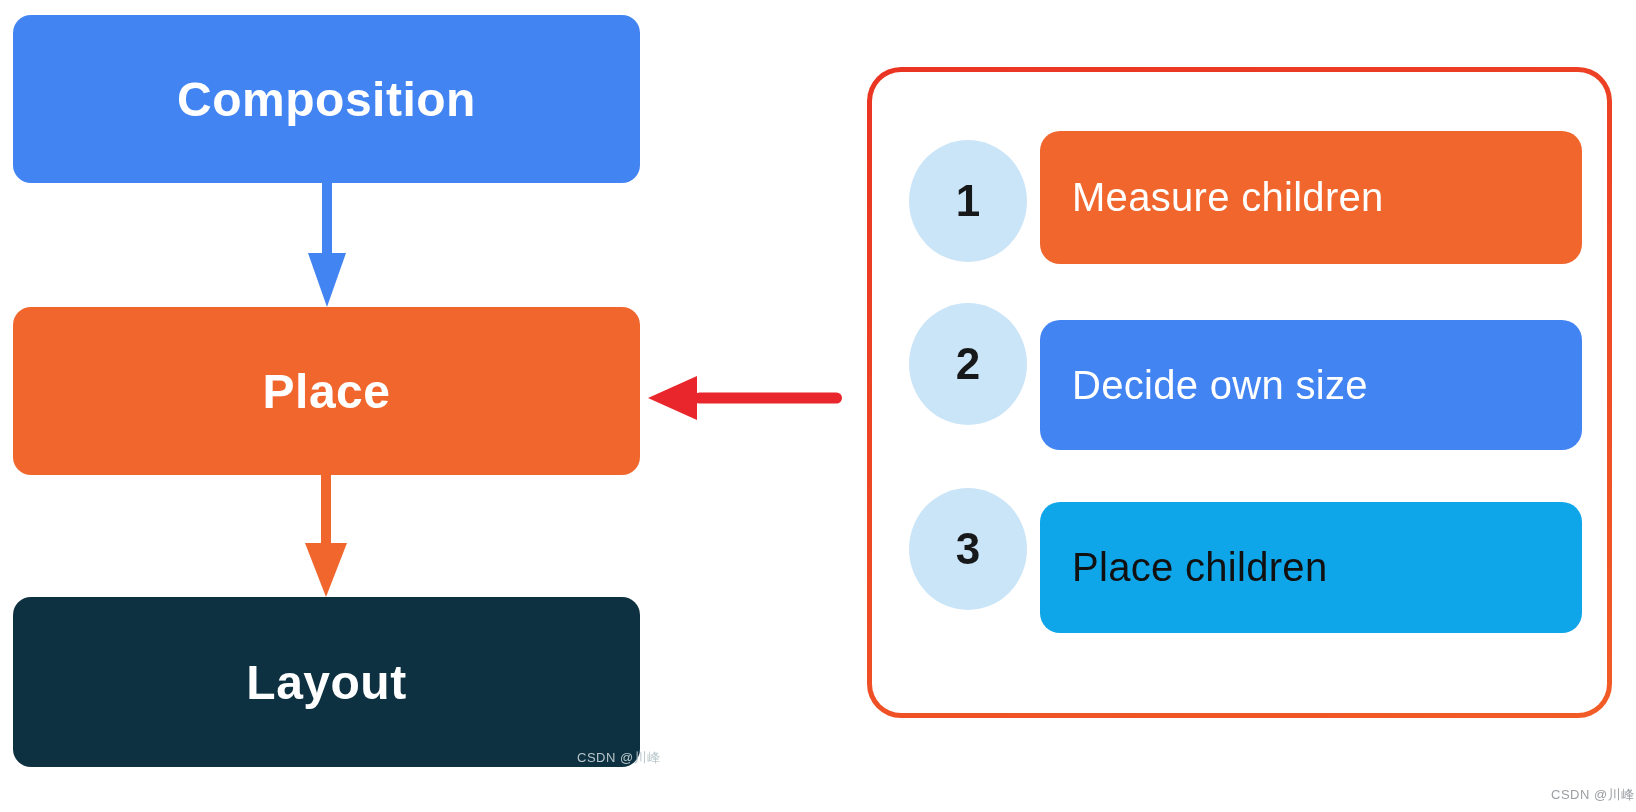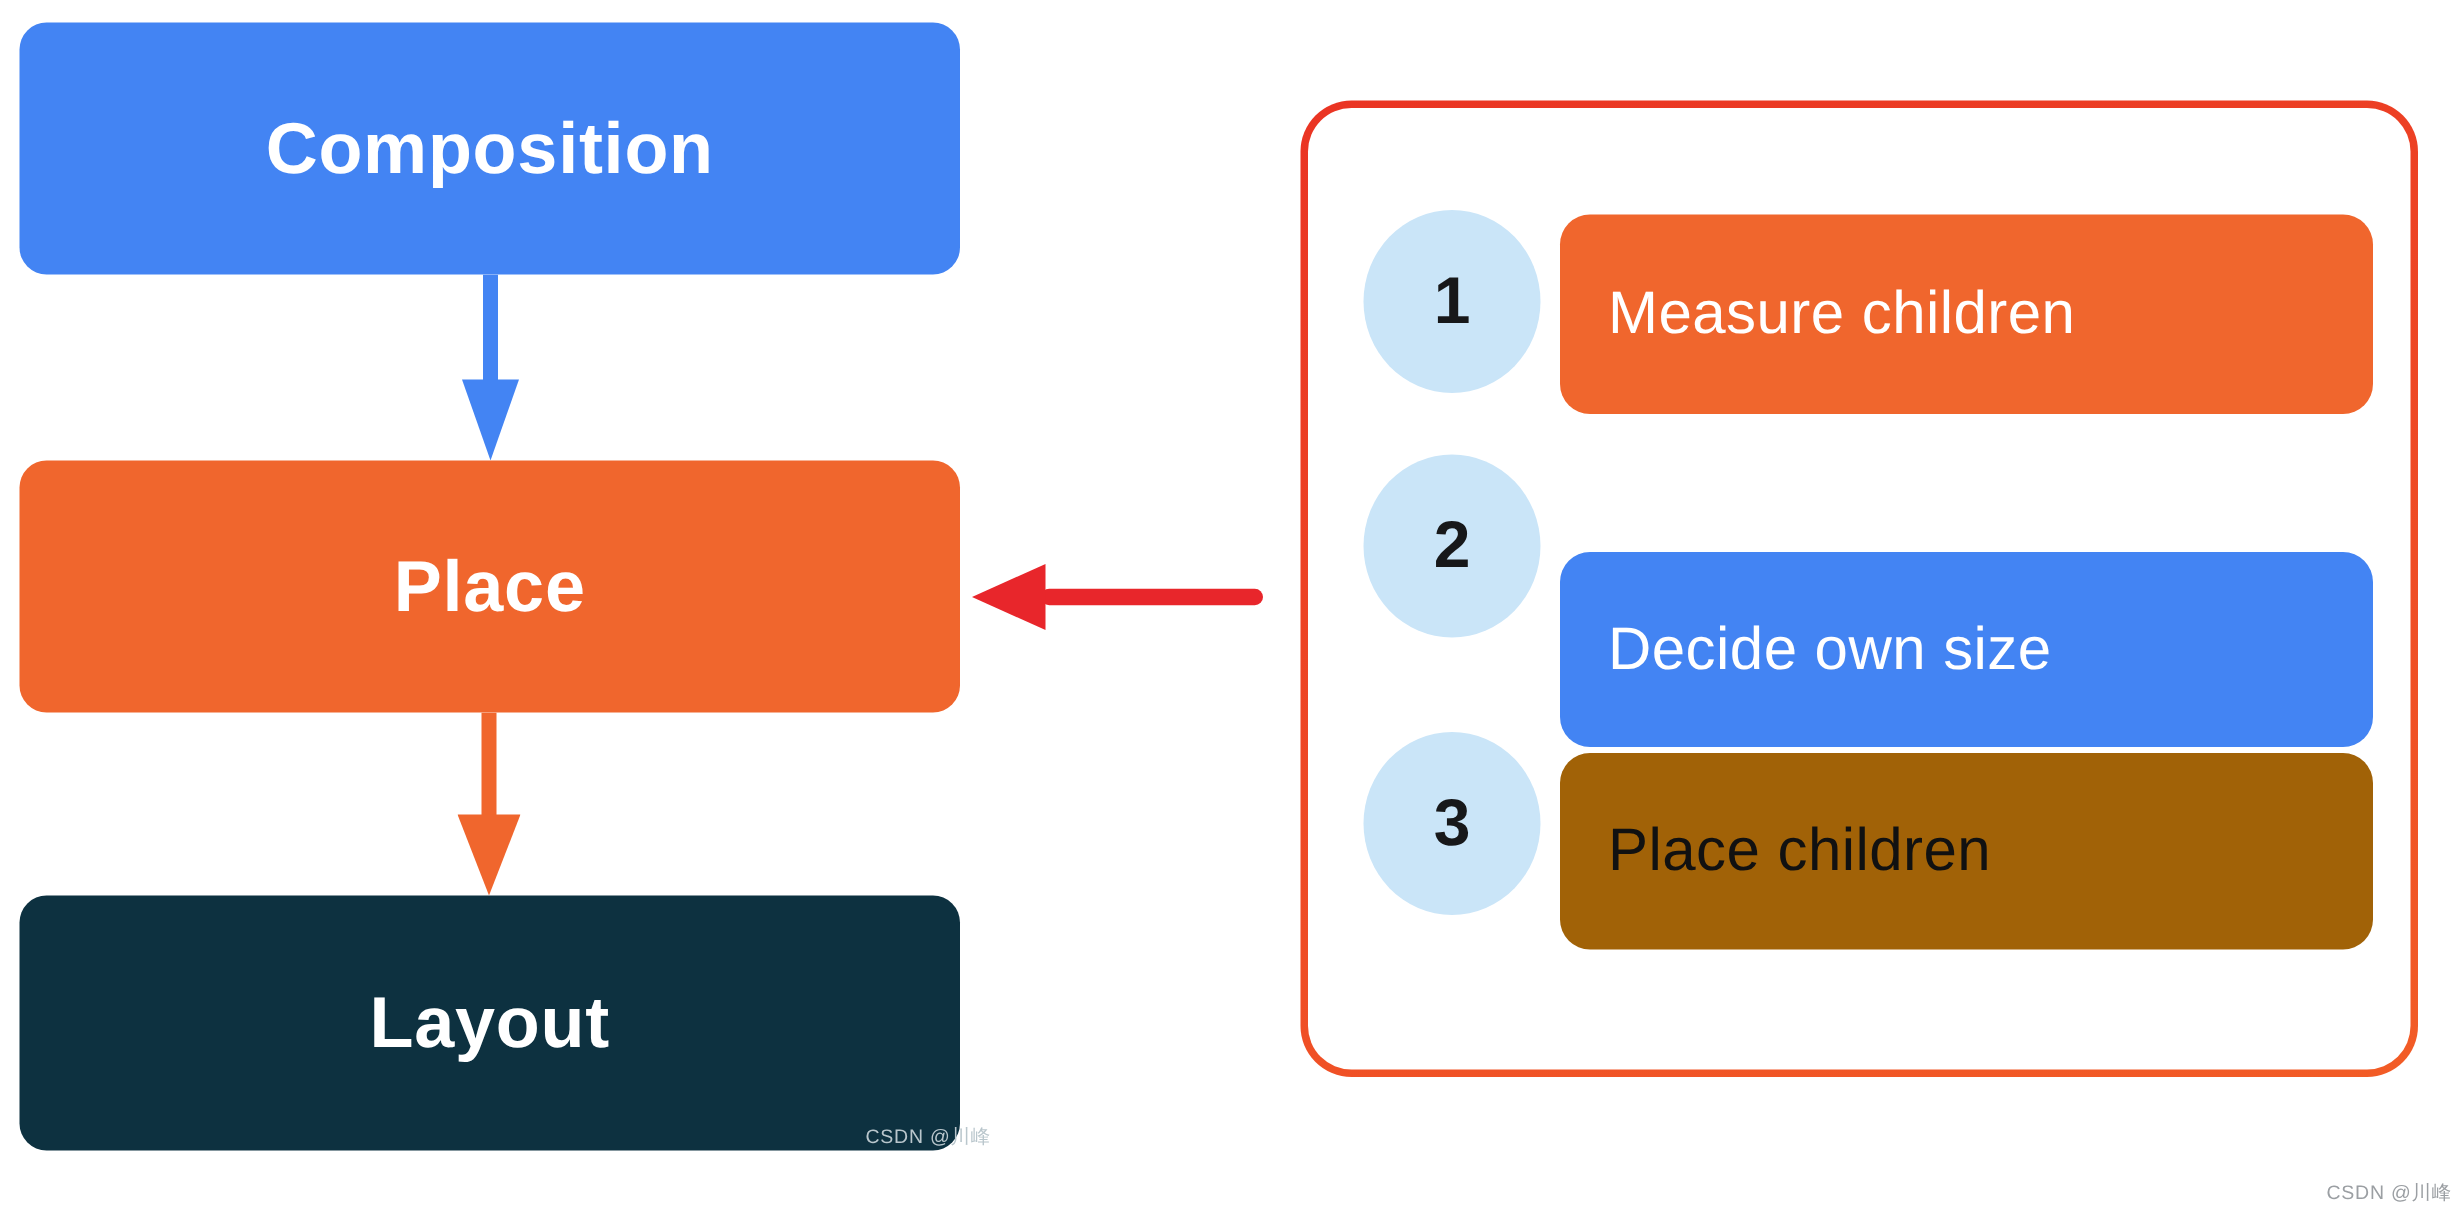--- a/index.html
+++ b/index.html
@@ -45,22 +45,22 @@
   .badge-2 { top: 303px; }
   .badge-3 { top: 488px; }
 
   .step-box {
     position: absolute; left: 1040px; width: 542px;
     border-radius: 20px;
     display: flex; align-items: center;
     padding-left: 32px;
     font-size: 40px; font-weight: 400; letter-spacing: 0.3px;
   }
-  .step-box-1 { top: 143px; height: 133px; }
-  .step-box-2 { top: 320px; height: 130px; margin-top: 48px; }
+  .step-box-1 { top: 131px; height: 133px; }
+  .step-box-2 { top: 320px; height: 130px; }
   .step-box-3 { top: 502px; height: 131px; }
 
   
   .watermark { position: absolute; font-size: 13px; letter-spacing: 0.5px; }
   .watermark-1 { left: 577px; top: 749px; color: #b9c6cc; }
   .watermark-2 { left: 1551px; top: 786px; color: #9b9fa3; }
 </style>
 </head>
 <body>
 
@@ -107,20 +107,20 @@
   <div class="step-badge badge-2" style="background:#CAE5F8">
     <span>2</span>
   </div>
   <div class="step-box step-box-2" style="background:#4384F3; color:#FFFFFF">
     <span>Decide own size</span>
   </div>
 
   <div class="step-badge badge-3" style="background:#CAE5F8">
     <span>3</span>
   </div>
-  <div class="step-box step-box-3" style="background:#a16207; color:#111111">
+  <div class="step-box step-box-3" style="background:#0ea5e9; color:#111111">
     <span>Place children</span>
   </div>
 
   <div class="watermark watermark-1">CSDN @川峰</div>
   <div class="watermark watermark-2">CSDN @川峰</div>
 
 </div>
 
 </body></html>

